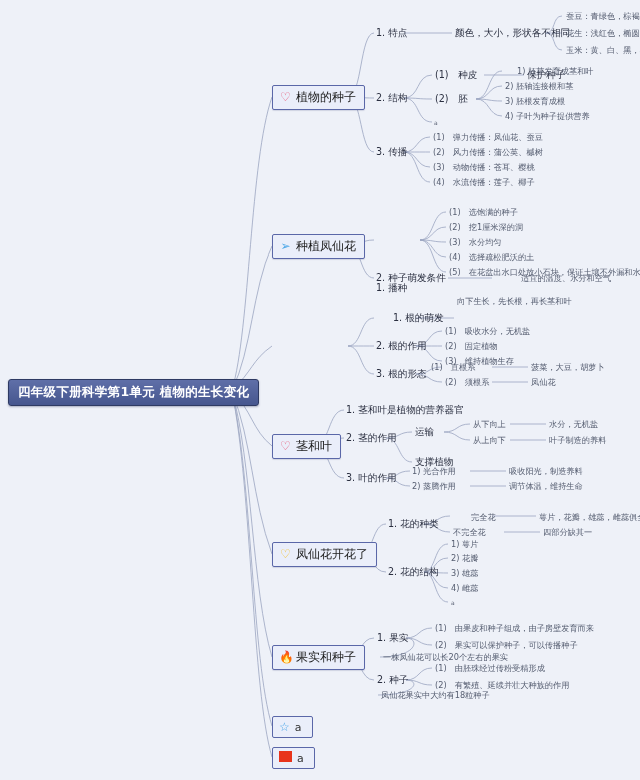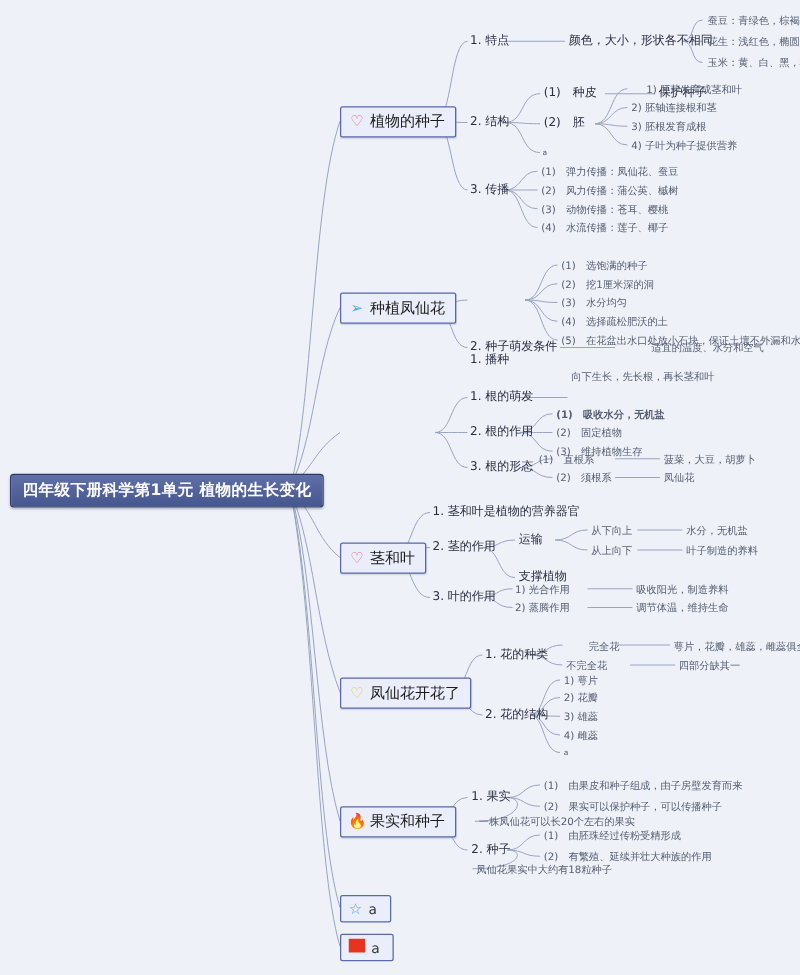--- a/index.html
+++ b/index.html
@@ -210,25 +210,25 @@
   <div class="t xs" style="left:449px;top:206px;">(1)　选饱满的种子</div>
   <div class="t xs" style="left:449px;top:221px;">(2)　挖1厘米深的洞</div>
   <div class="t xs" style="left:449px;top:236px;">(3)　水分均匀</div>
   <div class="t xs" style="left:449px;top:251px;">(4)　选择疏松肥沃的土</div>
   <div class="t xs" style="left:449px;top:266px;">(5)　在花盆出水口处放小石块，保证土壤不外漏和水分及时渗出</div>
 
   <div class="t" style="left:376px;top:272px;">2. 种子萌发条件</div>
   <div class="t xs" style="left:495px;top:272px;margin-left:26px;">适宜的温度、水分和空气</div>
 
 
-  <div class="t" style="left:376px;top:312px;">1. 根的萌发</div>
+  <div class="t" style="left:393px;top:312px;">1. 根的萌发</div>
   <div class="t xs" style="left:457px;top:296px;font-family:Liberation Serif, serif;">向下生长，先长根，再长茎和叶</div>
 
   <div class="t" style="left:376px;top:340px;">2. 根的作用</div>
-  <div class="t xs" style="left:445px;top:325px;font-weight:bold;">(1)　吸收水分，无机盐</div>
+  <div class="t xs" style="left:445px;top:325px;">(1)　吸收水分，无机盐</div>
   <div class="t xs" style="left:445px;top:340px;">(2)　固定植物</div>
   <div class="t xs" style="left:445px;top:355px;">(3)　维持植物生存</div>
 
   <div class="t" style="left:376px;top:368px;">3. 根的形态</div>
   <div class="t xs" style="left:431px;top:361px;">(1)　直根系</div>
   <div class="t xs" style="left:531px;top:361px;">菠菜，大豆，胡萝卜</div>
   <div class="t xs" style="left:445px;top:376px;">(2)　须根系</div>
   <div class="t xs" style="left:531px;top:376px;">凤仙花</div>
 
   <div class="node topic" style="left:272px;top:434px;">

